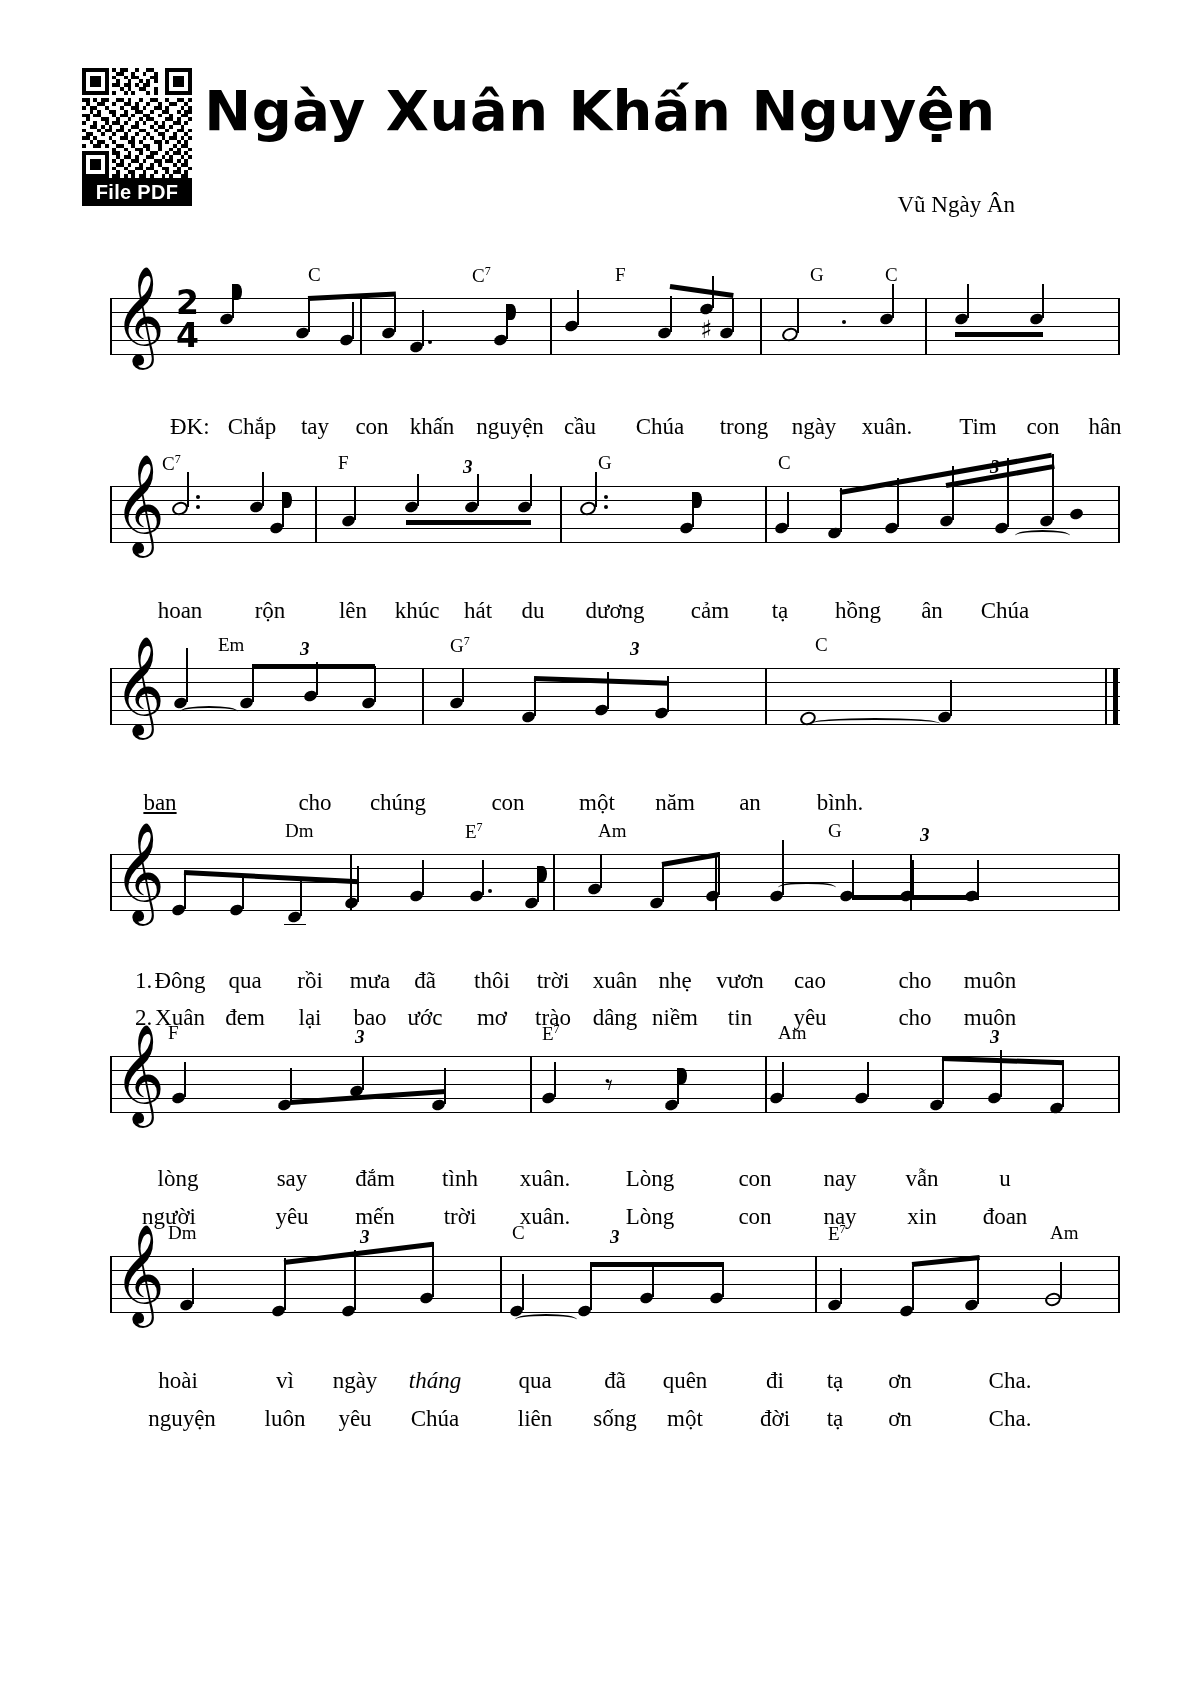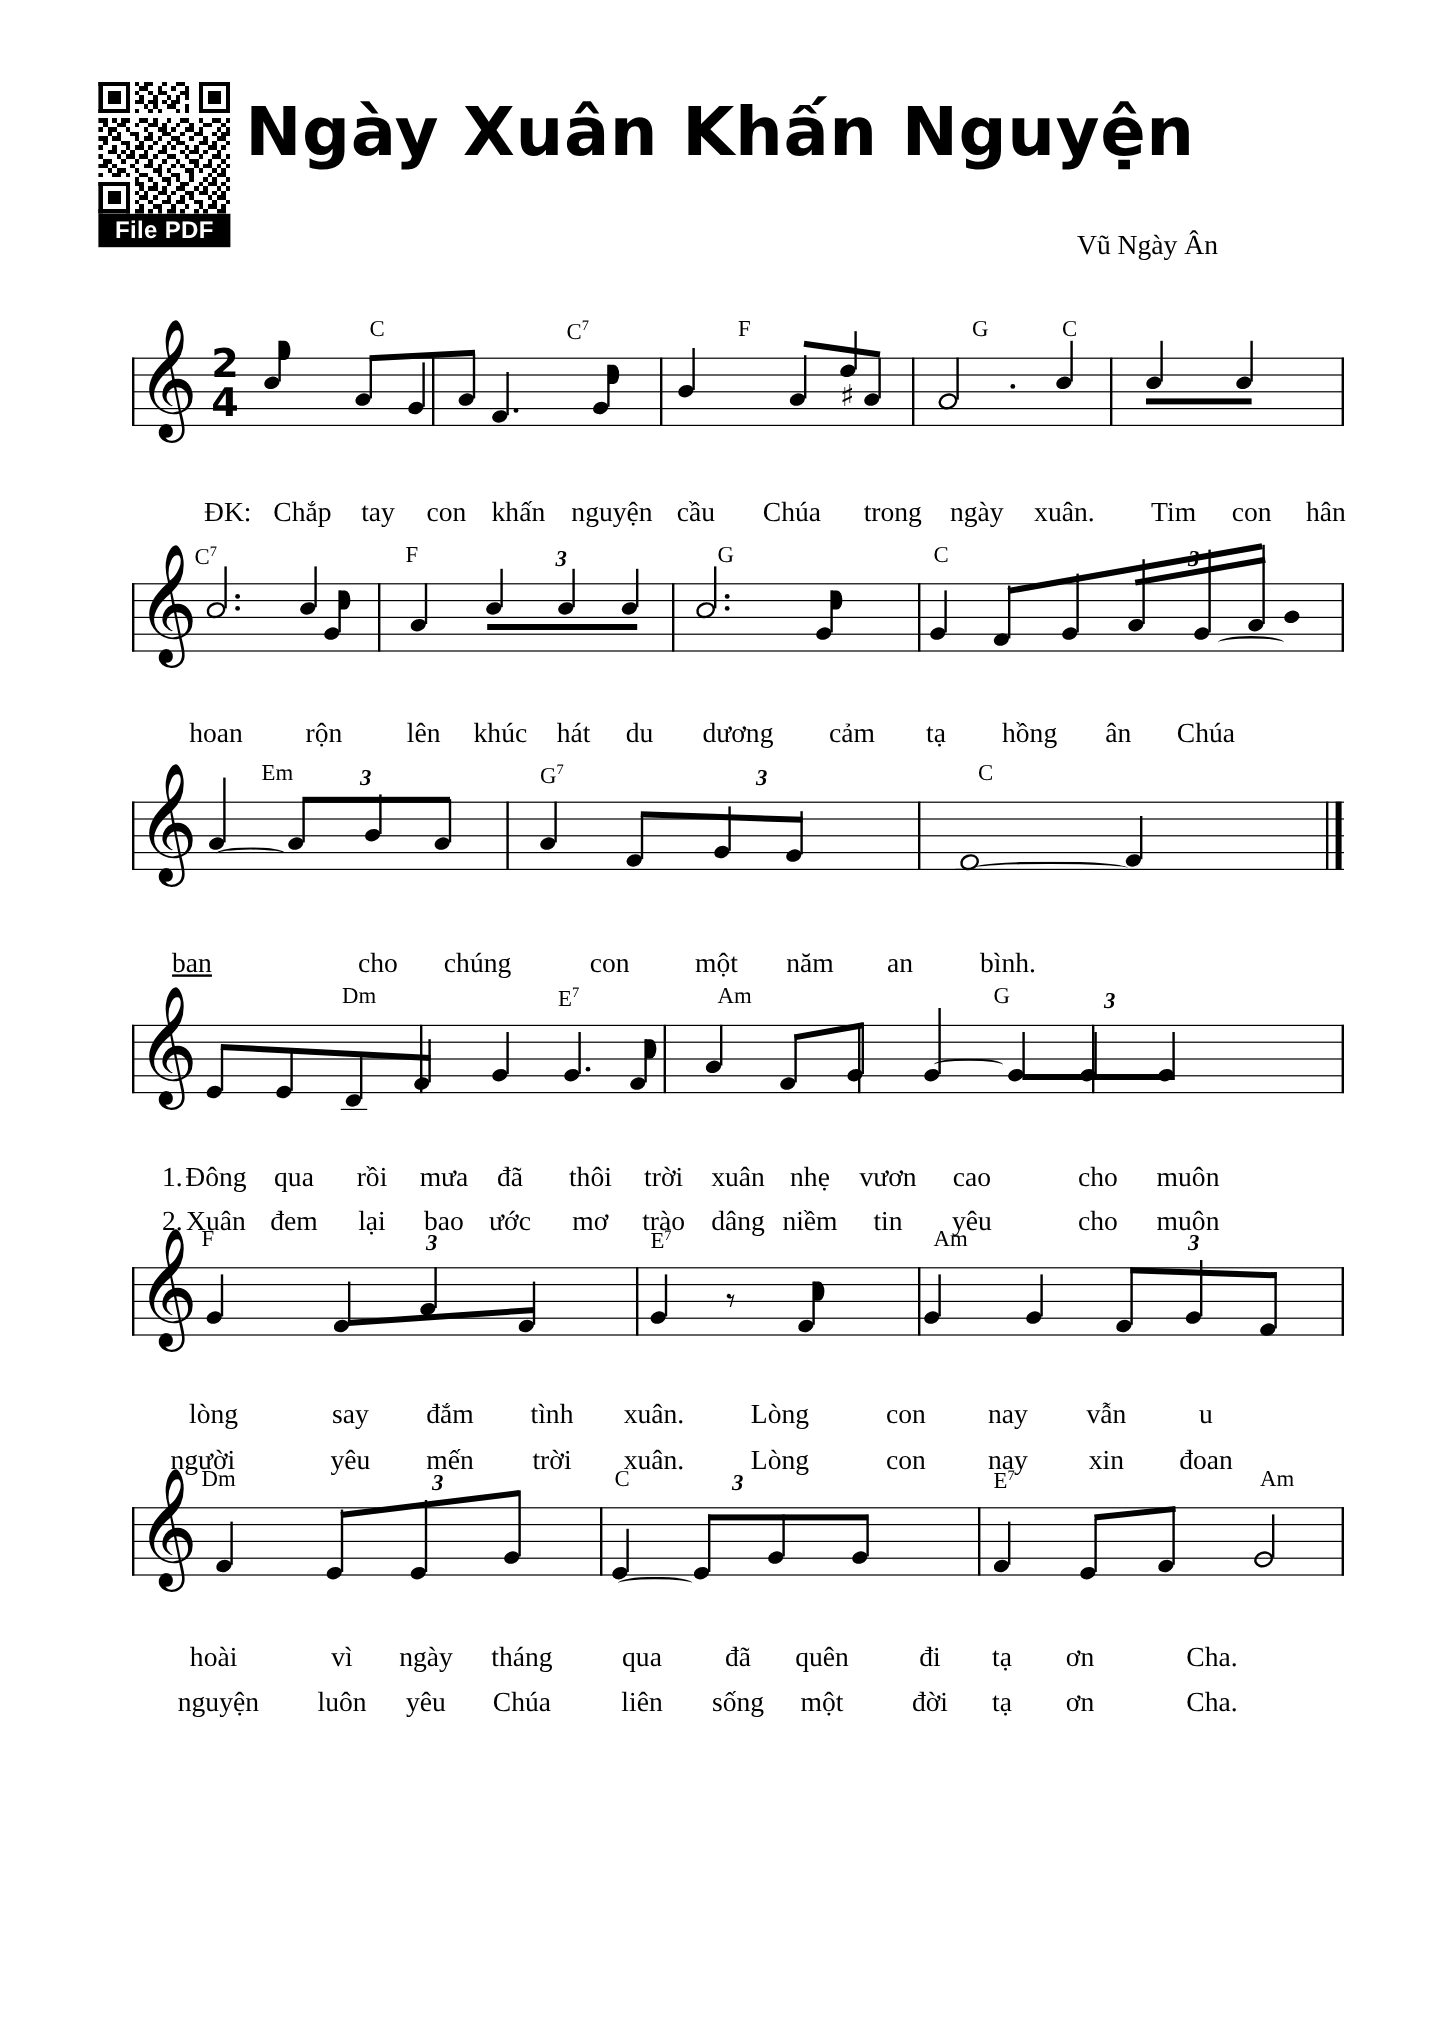--- a/index.html
+++ b/index.html
@@ -932,21 +932,21 @@
 
       <div class="note hollow" style="left:935px; top:45px;"></div>
       <div class="stem" style="left:950px; top:14px; height:36px;"></div>
     </div>
   </div>
 
   <div class="lyrics" style="top:1368px;">
     <span class="word" style="left:68px;">hoài</span>
     <span class="word" style="left:175px;">vì</span>
     <span class="word" style="left:245px;">ngày</span>
-    <span class="word" style="left:325px;">tháng</span>
+    <span class="word" style="left:325px;font-style:italic;">tháng</span>
     <span class="word" style="left:425px;">qua</span>
     <span class="word" style="left:505px;">đã</span>
     <span class="word" style="left:575px;">quên</span>
     <span class="word" style="left:665px;">đi</span>
     <span class="word" style="left:725px;">tạ</span>
     <span class="word" style="left:790px;">ơn</span>
     <span class="word" style="left:900px;">Cha.</span>
   </div>
 
   <div class="lyrics" style="top:1406px;">

